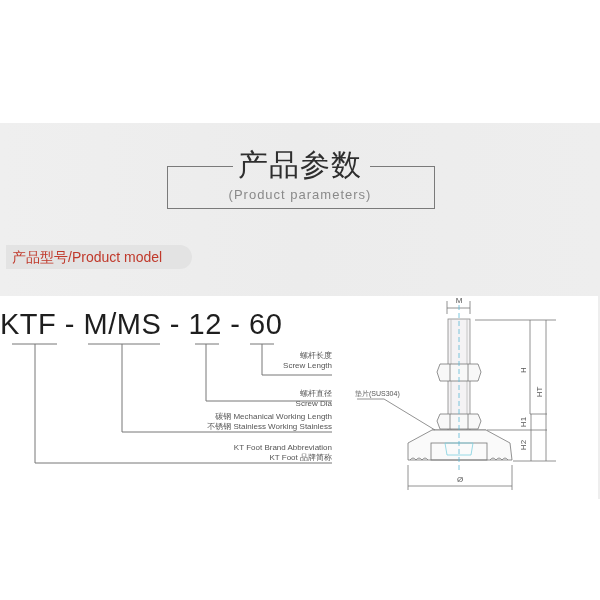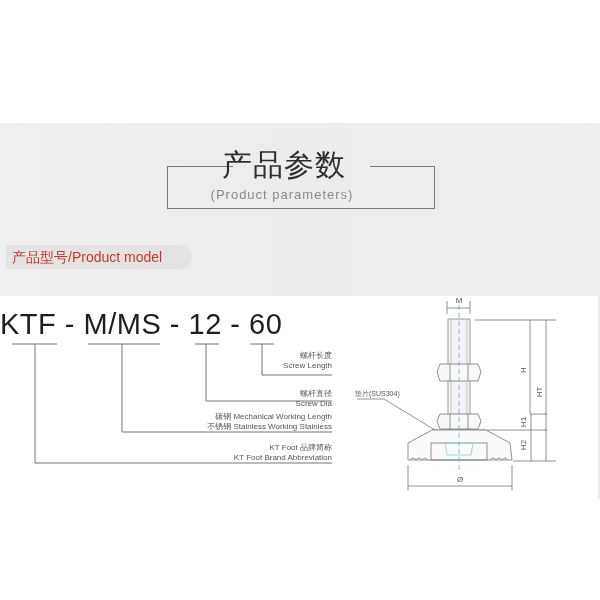--- a/index.html
+++ b/index.html
@@ -12,25 +12,25 @@
       position: absolute; left: 0; top: 123px; width: 600px; height: 376px;
       background: linear-gradient(90deg, #efefef 0%, #ececec 50%, #eeeeee 100%);
     }
     .title-frame {
       position: absolute; left: 167px; top: 166px; width: 266px; height: 42px;
       border-left: 1px solid #7a7a7a; border-right: 1px solid #7a7a7a; border-bottom: 1px solid #7a7a7a;
     }
     .title-frame .tl { position: absolute; left: 0; top: 0; width: 65px; height: 1px; background: #7a7a7a; }
     .title-frame .tr { position: absolute; right: 0; top: 0; width: 64px; height: 1px; background: #7a7a7a; }
     .title-cn {
-      position: absolute; left: 214px; top: 147px; width: 140px; text-align: center;
+      position: absolute; left: 230px; top: 147px; width: 140px; text-align: center;
       font-size: 30px; color: #2e2e2e; letter-spacing: 1px; line-height: 36px;
     }
     .title-en {
-      position: absolute; left: 182px; top: 186px; width: 200px; text-align: center;
+      position: absolute; left: 200px; top: 186px; width: 200px; text-align: center;
       font-size: 13px; color: #8a8a8a; letter-spacing: 1px; line-height: 18px;
       font-family: "Liberation Sans", sans-serif;
     }
     .model-pill {
       position: absolute; left: 6px; top: 245px; width: 186px; height: 24px;
       background: #e3e3e3; border-radius: 0 12px 12px 0;
     }
     .model-label {
       position: absolute; left: 12px; top: 247px;
       font-size: 14px; color: #c0392b; line-height: 20px;
@@ -75,22 +75,22 @@
 </div>
 <div class="lbl" style="left:250px; top:379px; width:82px;margin-top:10px;">
   <div>螺杆直径</div>
   <div>Screw Dia</div>
 </div>
 <div class="lbl" style="left:160px; top:412px; width:172px;">
   <div><span>碳钢</span> <span>Mechanical Working Length</span></div>
   <div><span>不锈钢</span> <span>Stainless Working Stainless</span></div>
 </div>
 <div class="lbl" style="left:160px; top:443px; width:172px;">
+  <div>KT Foot Brand Abbreviation</div>
   <div>KT Foot 品牌简称</div>
-  <div>KT Foot Brand Abbreviation</div>
 </div>
 
 <svg class="diagram" width="600" height="600">
   <g stroke="#777" stroke-width="1" fill="none">
 
     <line x1="12" y1="344" x2="57" y2="344"></line>
     <line x1="88" y1="344" x2="160" y2="344"></line>
     <line x1="195" y1="344" x2="219" y2="344"></line>
     <line x1="250" y1="344" x2="274" y2="344"></line>
 

